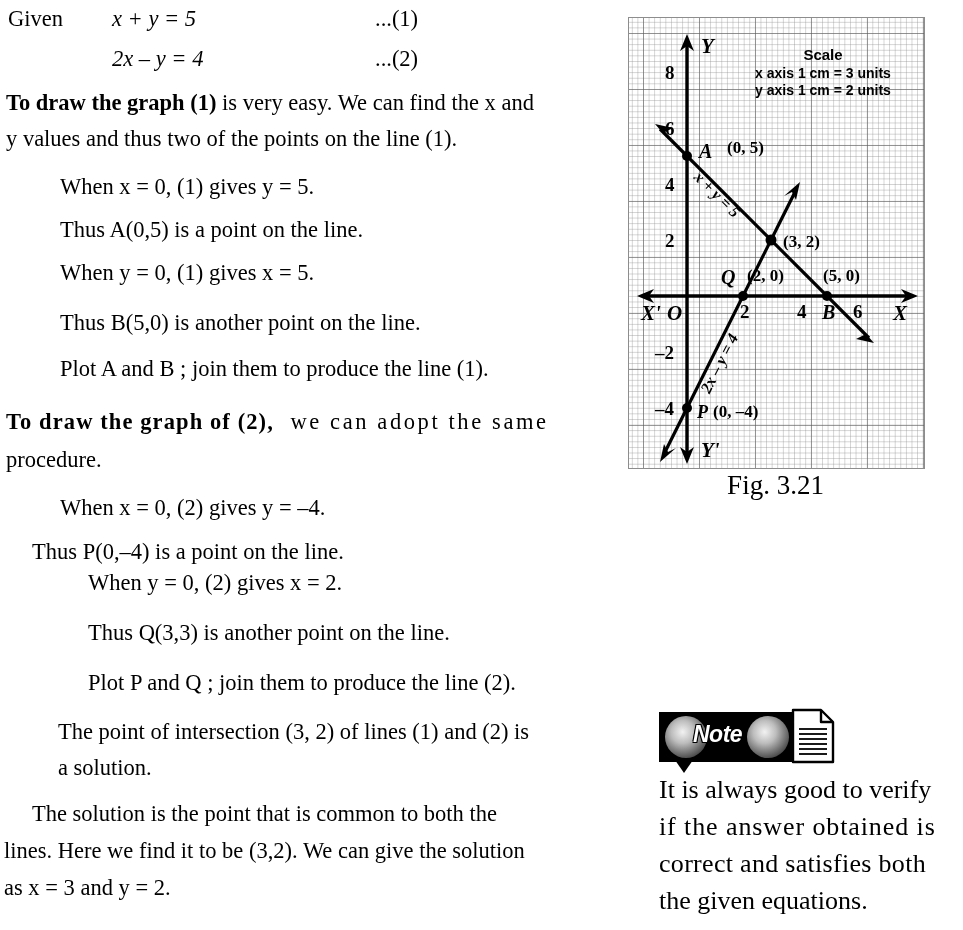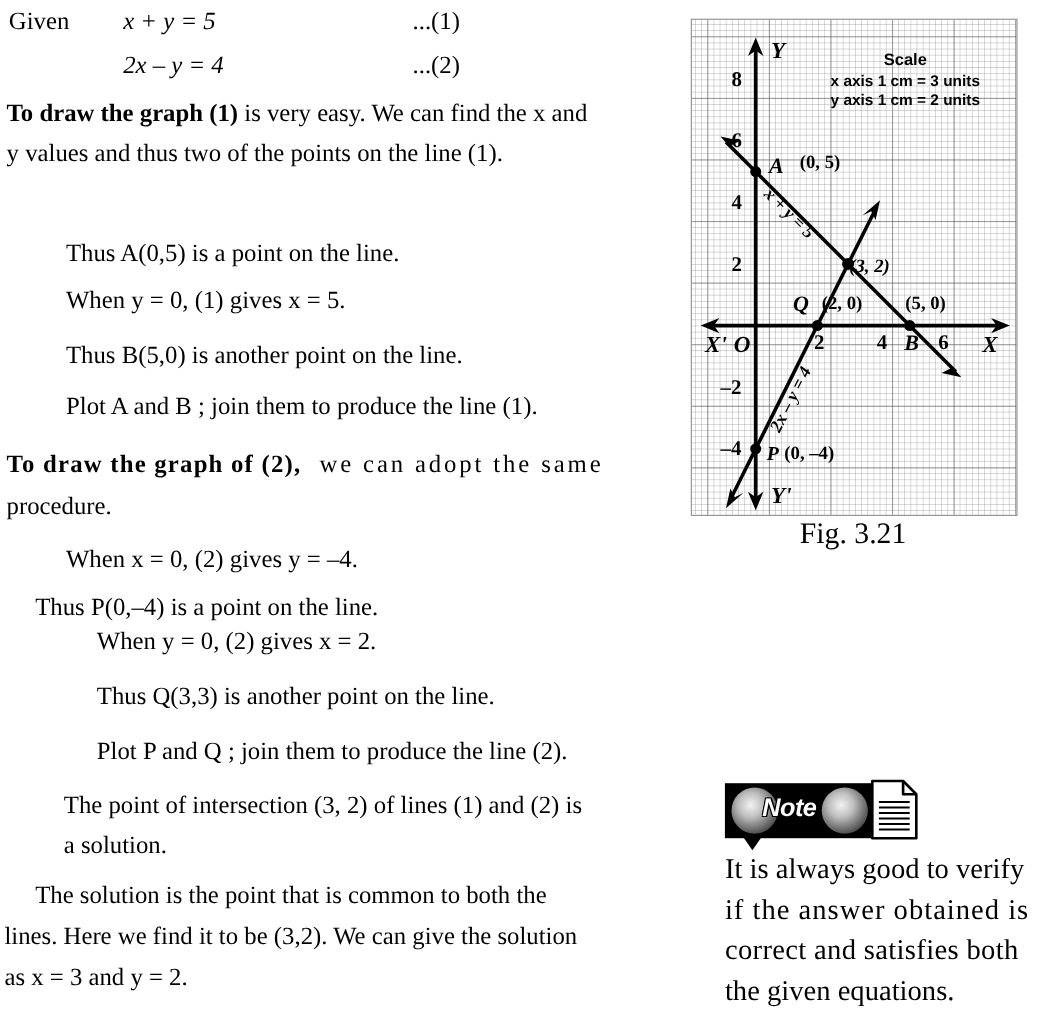--- a/index.html
+++ b/index.html
@@ -206,20 +206,21 @@
   <div class="line" style="left:375px; top:8px;">...(1)</div>
 
   <div class="line mi" style="left:112px; top:48px;">2x – y = 4</div>
   <div class="line" style="left:375px; top:48px;">...(2)</div>
 
   <div class="line" style="left:6px; top:92px;">
     <span class="bold" style="font-weight:bold;text-align:right;">To draw the graph (1)</span><span> is very easy.  We can find the x and</span>
   </div>
   <div class="line" style="left:6px; top:128px;">y values and thus two of the points on the line (1).</div>
 
+  <div class="line" style="left:60px; top:176px;">When x = 0, (1) gives y = 5.</div>
   <div class="line" style="left:60px; top:219px;">Thus A(0,5) is a  point on the line.</div>
   <div class="line" style="left:60px; top:262px;">When y = 0, (1) gives x = 5.</div>
   <div class="line" style="left:60px; top:312px;">Thus B(5,0) is another point on the line.</div>
   <div class="line" style="left:60px; top:358px;">Plot A and B ; join them to produce the line (1).</div>
 
   <div class="line" style="left:6px; top:411px; width:604px;">
     <span style="font-weight:bold; letter-spacing:1.1px;">To draw the graph of (2),</span><span style="letter-spacing:2.6px;">&nbsp; </span><span style="letter-spacing:2.6px;">we can adopt the same</span>
   </div>
   <div class="line" style="left:6px; top:449px;">procedure.</div>
 
@@ -301,21 +302,21 @@
 
     <div class="pt-label italic" style="left:70px; top:122px; font-size:20px;">A</div>
     <div class="pt-label italic" style="left:193px; top:283px; font-size:20px;">B</div>
     <div class="pt-label italic" style="left:92px; top:248px; font-size:20px;">Q</div>
     <div class="pt-label italic" style="left:68px; top:384px; font-size:18px;">P</div>
 
     <div class="pt-label" style="left:98px; top:120px;">(0, 5)</div>
     <div class="pt-label" style="left:194px; top:248px;">(5, 0)</div>
     <div class="pt-label" style="left:118px; top:248px;">(2, 0)</div>
     <div class="pt-label" style="left:84px; top:384px;">(0, –4)</div>
-    <div class="pt-label" style="left:143px; top:214px;font-style:italic;">(3, 2)</div>
+    <div class="pt-label" style="left:154px; top:214px;">(3, 2)</div>
 
   </div>
 
   <div id="fig-caption">Fig. 3.21</div>
 </div>
 
 <div id="note-block">
 
   <div id="note-badge">
     <div id="note-badge-bar"></div>

